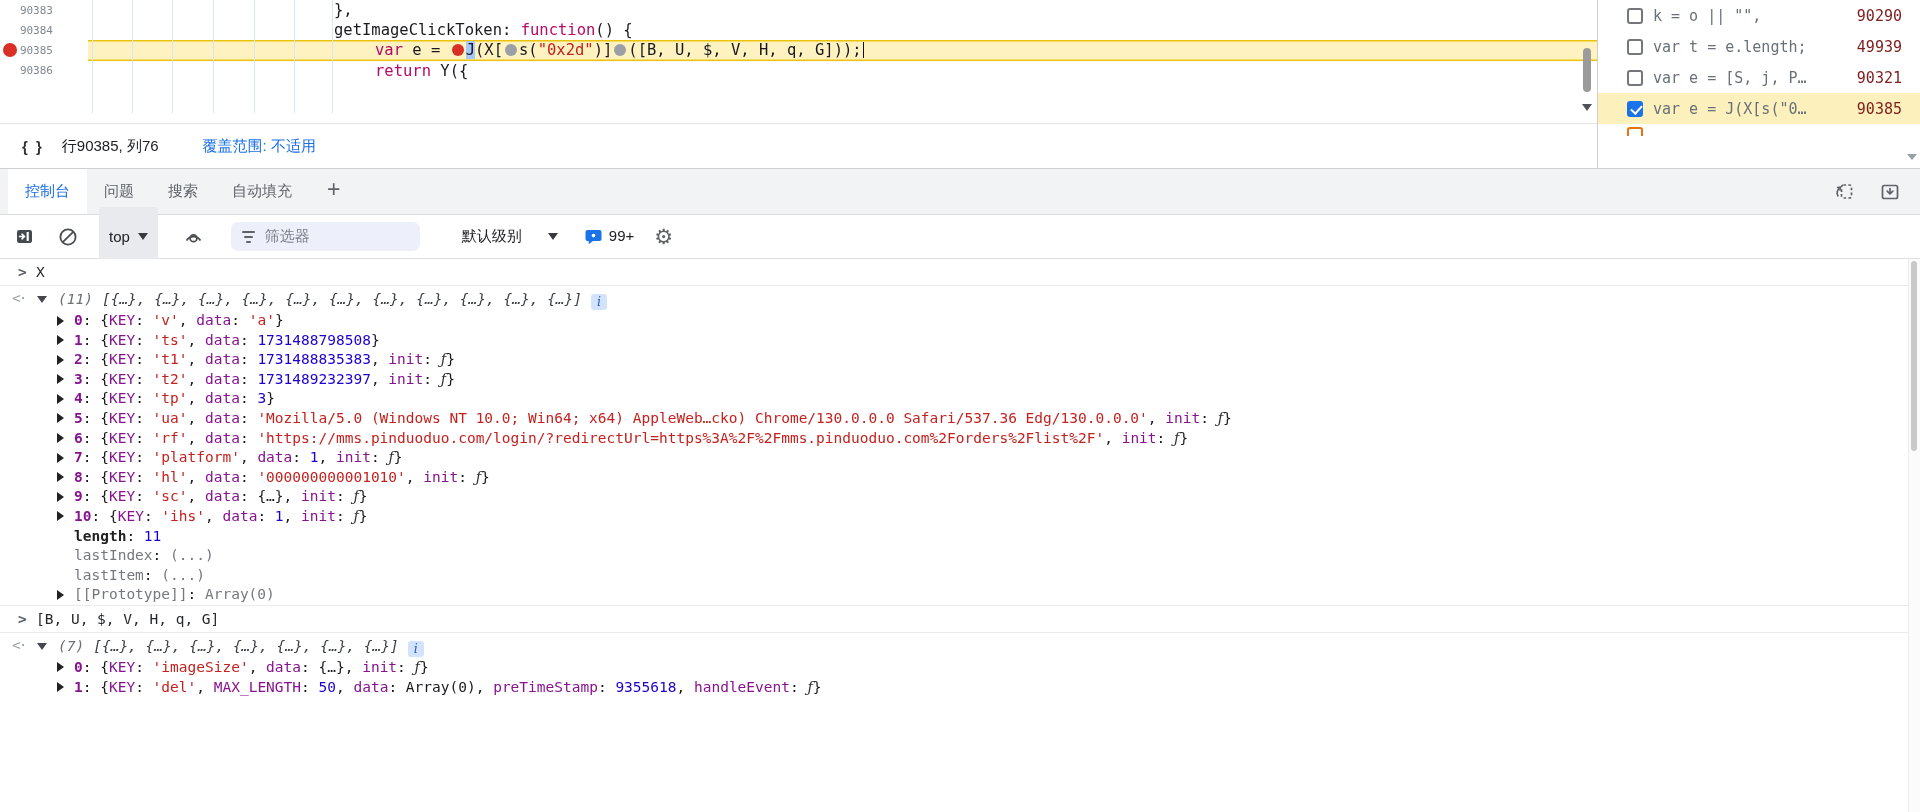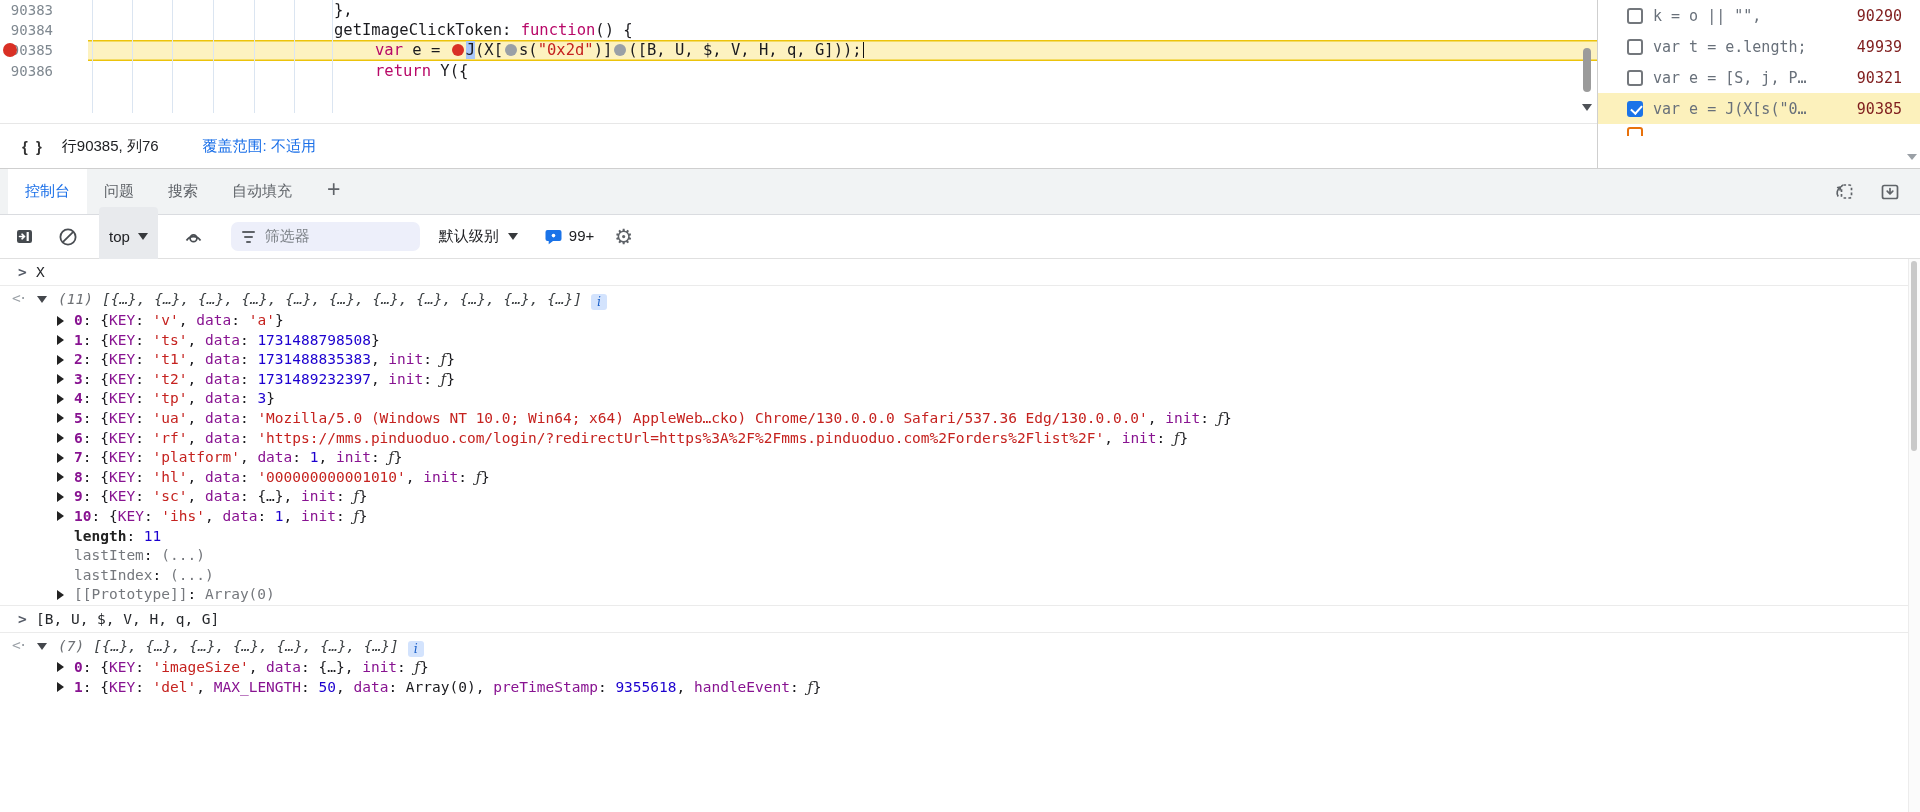--- a/index.html
+++ b/index.html
@@ -6,21 +6,21 @@
     font-family:"Liberation Sans","DejaVu Sans",sans-serif;-webkit-font-smoothing:antialiased;}
   .mono{font-family:"DejaVu Sans Mono",monospace;}
   #app{position:relative;width:1920px;height:812px;background:#fff;}
 
   
   .editor{position:absolute;left:0;top:0;width:1597px;height:123px;background:#fff;overflow:hidden;border-bottom:1px solid #e7e7e7;}
   .guides{position:absolute;left:0;top:0;width:100%;height:113px;pointer-events:none;z-index:2;}
   .guide{position:absolute;top:0;bottom:0;width:1px;background:#dbe5f1;}
   .ed-line{display:flex;height:20.2px;align-items:center;position:relative;z-index:1;}
   .ed-num{width:88px;box-sizing:border-box;text-align:right;padding-right:35px;color:#7f8890;
-    font-family:"DejaVu Sans Mono",monospace;font-size:14px;flex:none;}
+    font-family:"DejaVu Sans Mono",monospace;font-size:11px;flex:none;}
   .ed-code{flex:1;font-family:"DejaVu Sans Mono",monospace;font-size:15.5px;color:#1a1a1e;white-space:pre;
     height:100%;display:flex;align-items:center;position:relative;z-index:3;}
   .ed-line.hl .ed-code{background:#fdf2c0;box-shadow:inset 0 1.5px 0 #ecc30b, inset 0 -1.5px 0 #ecc30b;}
   .tk-kw{color:#b80868;}
   .tk-str{color:#c5221f;}
   .tk-num{color:#1c00cf;}
   .tk-pl{color:#1a1a1e;}
   .tk-sel{background:#a8c7fa;color:#1a1a1e;}
   .tk-bpdot,.tk-gdot{display:inline-block;width:12px;height:12px;border-radius:50%;margin:0 2px;vertical-align:-1px;}
   .tk-bpdot{background:#d93025;}
@@ -65,21 +65,21 @@
   .ico-sidebar{margin-left:14px;}
   .ico-clear{margin-left:22px;}
   .ctx-pill{margin-left:20px;height:27px;background:#e8eaed;border-radius:4px;display:flex;align-items:center;padding:16px 10px;gap:8px;}
   .ctx-label{font-size:15px;color:#202124;}
   .caret-down{width:0;height:0;border-left:5.5px solid transparent;border-right:5.5px solid transparent;border-top:7px solid #37393c;}
   .ico-eye{margin-left:24px;}
   .filter-pill{margin-left:26px;width:178px;height:29px;background:#edeffa;border-radius:7px;display:flex;align-items:center;padding-left:11px;gap:10px;}
   .filter-ph{font-size:15px;color:#7d8288;}
   .flt-lines{display:flex;flex-direction:column;gap:3px;align-items:center;}
   .flt-lines i{display:block;height:2px;background:#5f6368;border-radius:1px;}
-  .level-group{margin-left:19px;display:flex;align-items:center;gap:9px;}
+  .level-group{margin-left:42px;display:flex;align-items:center;gap:26px;}
   .level-label{font-size:15px;color:#202124;}
   .msg-group{margin-left:26px;display:flex;gap:6px;}
   .msg-count{font-size:15px;color:#202124;}
   .ico-gear{margin-left:20px;font-size:21px;color:#5f6368;line-height:1;}
 
   
   .console{position:absolute;left:0;top:90px;right:0;bottom:0;overflow:hidden;background:#fff;
     font-family:"DejaVu Sans Mono",monospace;font-size:14.5px;}
   .c-row{position:relative;white-space:pre;color:#26282c;}
   .c-input{padding:4px 0 3px 36px;border-bottom:1px solid #ebebeb;line-height:19px;}
@@ -261,22 +261,22 @@
           <div class="c-row c-item"><span class="exp-right"></span><span class="tk-idx">2</span><span class="tk-pl">: {</span><span class="tk-key">KEY</span><span class="tk-pl">: </span><span class="tk-str">'t1'</span><span class="tk-pl">, </span><span class="tk-key">data</span><span class="tk-pl">: </span><span class="tk-num">1731488835383</span><span class="tk-pl">, </span><span class="tk-key">init</span><span class="tk-pl">: </span><span class="tk-fn">ƒ</span><span class="tk-pl">}</span></div>
           <div class="c-row c-item"><span class="exp-right"></span><span class="tk-idx">3</span><span class="tk-pl">: {</span><span class="tk-key">KEY</span><span class="tk-pl">: </span><span class="tk-str">'t2'</span><span class="tk-pl">, </span><span class="tk-key">data</span><span class="tk-pl">: </span><span class="tk-num">1731489232397</span><span class="tk-pl">, </span><span class="tk-key">init</span><span class="tk-pl">: </span><span class="tk-fn">ƒ</span><span class="tk-pl">}</span></div>
           <div class="c-row c-item"><span class="exp-right"></span><span class="tk-idx">4</span><span class="tk-pl">: {</span><span class="tk-key">KEY</span><span class="tk-pl">: </span><span class="tk-str">'tp'</span><span class="tk-pl">, </span><span class="tk-key">data</span><span class="tk-pl">: </span><span class="tk-num">3</span><span class="tk-pl">}</span></div>
           <div class="c-row c-item"><span class="exp-right"></span><span class="tk-idx">5</span><span class="tk-pl">: {</span><span class="tk-key">KEY</span><span class="tk-pl">: </span><span class="tk-str">'ua'</span><span class="tk-pl">, </span><span class="tk-key">data</span><span class="tk-pl">: </span><span class="tk-str">'Mozilla/5.0 (Windows NT 10.0; Win64; x64) AppleWeb…cko) Chrome/130.0.0.0 Safari/537.36 Edg/130.0.0.0'</span><span class="tk-pl">, </span><span class="tk-key">init</span><span class="tk-pl">: </span><span class="tk-fn">ƒ</span><span class="tk-pl">}</span></div>
           <div class="c-row c-item"><span class="exp-right"></span><span class="tk-idx">6</span><span class="tk-pl">: {</span><span class="tk-key">KEY</span><span class="tk-pl">: </span><span class="tk-str">'rf'</span><span class="tk-pl">, </span><span class="tk-key">data</span><span class="tk-pl">: </span><span class="tk-str">'https://mms.pinduoduo.com/login/?redirectUrl=https%3A%2F%2Fmms.pinduoduo.com%2Forders%2Flist%2F'</span><span class="tk-pl">, </span><span class="tk-key">init</span><span class="tk-pl">: </span><span class="tk-fn">ƒ</span><span class="tk-pl">}</span></div>
           <div class="c-row c-item"><span class="exp-right"></span><span class="tk-idx">7</span><span class="tk-pl">: {</span><span class="tk-key">KEY</span><span class="tk-pl">: </span><span class="tk-str">'platform'</span><span class="tk-pl">, </span><span class="tk-key">data</span><span class="tk-pl">: </span><span class="tk-num">1</span><span class="tk-pl">, </span><span class="tk-key">init</span><span class="tk-pl">: </span><span class="tk-fn">ƒ</span><span class="tk-pl">}</span></div>
           <div class="c-row c-item"><span class="exp-right"></span><span class="tk-idx">8</span><span class="tk-pl">: {</span><span class="tk-key">KEY</span><span class="tk-pl">: </span><span class="tk-str">'hl'</span><span class="tk-pl">, </span><span class="tk-key">data</span><span class="tk-pl">: </span><span class="tk-str">'000000000001010'</span><span class="tk-pl">, </span><span class="tk-key">init</span><span class="tk-pl">: </span><span class="tk-fn">ƒ</span><span class="tk-pl">}</span></div>
           <div class="c-row c-item"><span class="exp-right"></span><span class="tk-idx">9</span><span class="tk-pl">: {</span><span class="tk-key">KEY</span><span class="tk-pl">: </span><span class="tk-str">'sc'</span><span class="tk-pl">, </span><span class="tk-key">data</span><span class="tk-pl">: </span><span class="tk-pl">{…}</span><span class="tk-pl">, </span><span class="tk-key">init</span><span class="tk-pl">: </span><span class="tk-fn">ƒ</span><span class="tk-pl">}</span></div>
           <div class="c-row c-item"><span class="exp-right"></span><span class="tk-idx">10</span><span class="tk-pl">: {</span><span class="tk-key">KEY</span><span class="tk-pl">: </span><span class="tk-str">'ihs'</span><span class="tk-pl">, </span><span class="tk-key">data</span><span class="tk-pl">: </span><span class="tk-num">1</span><span class="tk-pl">, </span><span class="tk-key">init</span><span class="tk-pl">: </span><span class="tk-fn">ƒ</span><span class="tk-pl">}</span></div>
           <div class="c-row c-leaf"><span class="tk-kb">length</span><span class="tk-pl">: </span><span class="tk-num">11</span></div>
+          <div class="c-row c-leaf"><span class="tk-gr">lastIndex</span><span class="tk-pl">: </span><span class="tk-gr">(...)</span></div>
           <div class="c-row c-leaf"><span class="tk-gr">lastItem</span><span class="tk-pl">: </span><span class="tk-gr">(...)</span></div>
-          <div class="c-row c-leaf"><span class="tk-gr">lastIndex</span><span class="tk-pl">: </span><span class="tk-gr">(...)</span></div>
           <div class="c-row c-item"><span class="exp-right"></span><span class="tk-gr">[[Prototype]]</span><span class="tk-pl">: </span><span class="tk-gr">Array(0)</span></div>
           <div class="c-row c-input bt"><span class="c-chevron">&gt;</span><span>[B, U, $, V, H, q, G]</span></div>
           <div class="c-row c-result"><span class="c-retmark">&lt;·</span><span class="exp-down"></span><span class="c-count">(7)</span><span class="c-preview">[{…}, {…}, {…}, {…}, {…}, {…}, {…}]</span><span class="c-info">i</span></div>
           <div class="c-row c-item"><span class="exp-right"></span><span class="tk-idx">0</span><span class="tk-pl">: {</span><span class="tk-key">KEY</span><span class="tk-pl">: </span><span class="tk-str">'imageSize'</span><span class="tk-pl">, </span><span class="tk-key">data</span><span class="tk-pl">: </span><span class="tk-pl">{…}</span><span class="tk-pl">, </span><span class="tk-key">init</span><span class="tk-pl">: </span><span class="tk-fn">ƒ</span><span class="tk-pl">}</span></div>
           <div class="c-row c-item"><span class="exp-right"></span><span class="tk-idx">1</span><span class="tk-pl">: {</span><span class="tk-key">KEY</span><span class="tk-pl">: </span><span class="tk-str">'del'</span><span class="tk-pl">, </span><span class="tk-key">MAX_LENGTH</span><span class="tk-pl">: </span><span class="tk-num">50</span><span class="tk-pl">, </span><span class="tk-key">data</span><span class="tk-pl">: </span><span class="tk-pl">Array(0)</span><span class="tk-pl">, </span><span class="tk-key">preTimeStamp</span><span class="tk-pl">: </span><span class="tk-num">9355618</span><span class="tk-pl">, </span><span class="tk-key">handleEvent</span><span class="tk-pl">: </span><span class="tk-fn">ƒ</span><span class="tk-pl">}</span></div>
         </div>
       <div class="c-scrollbar">
         <div class="c-thumb"></div>
       </div>
     </div>

